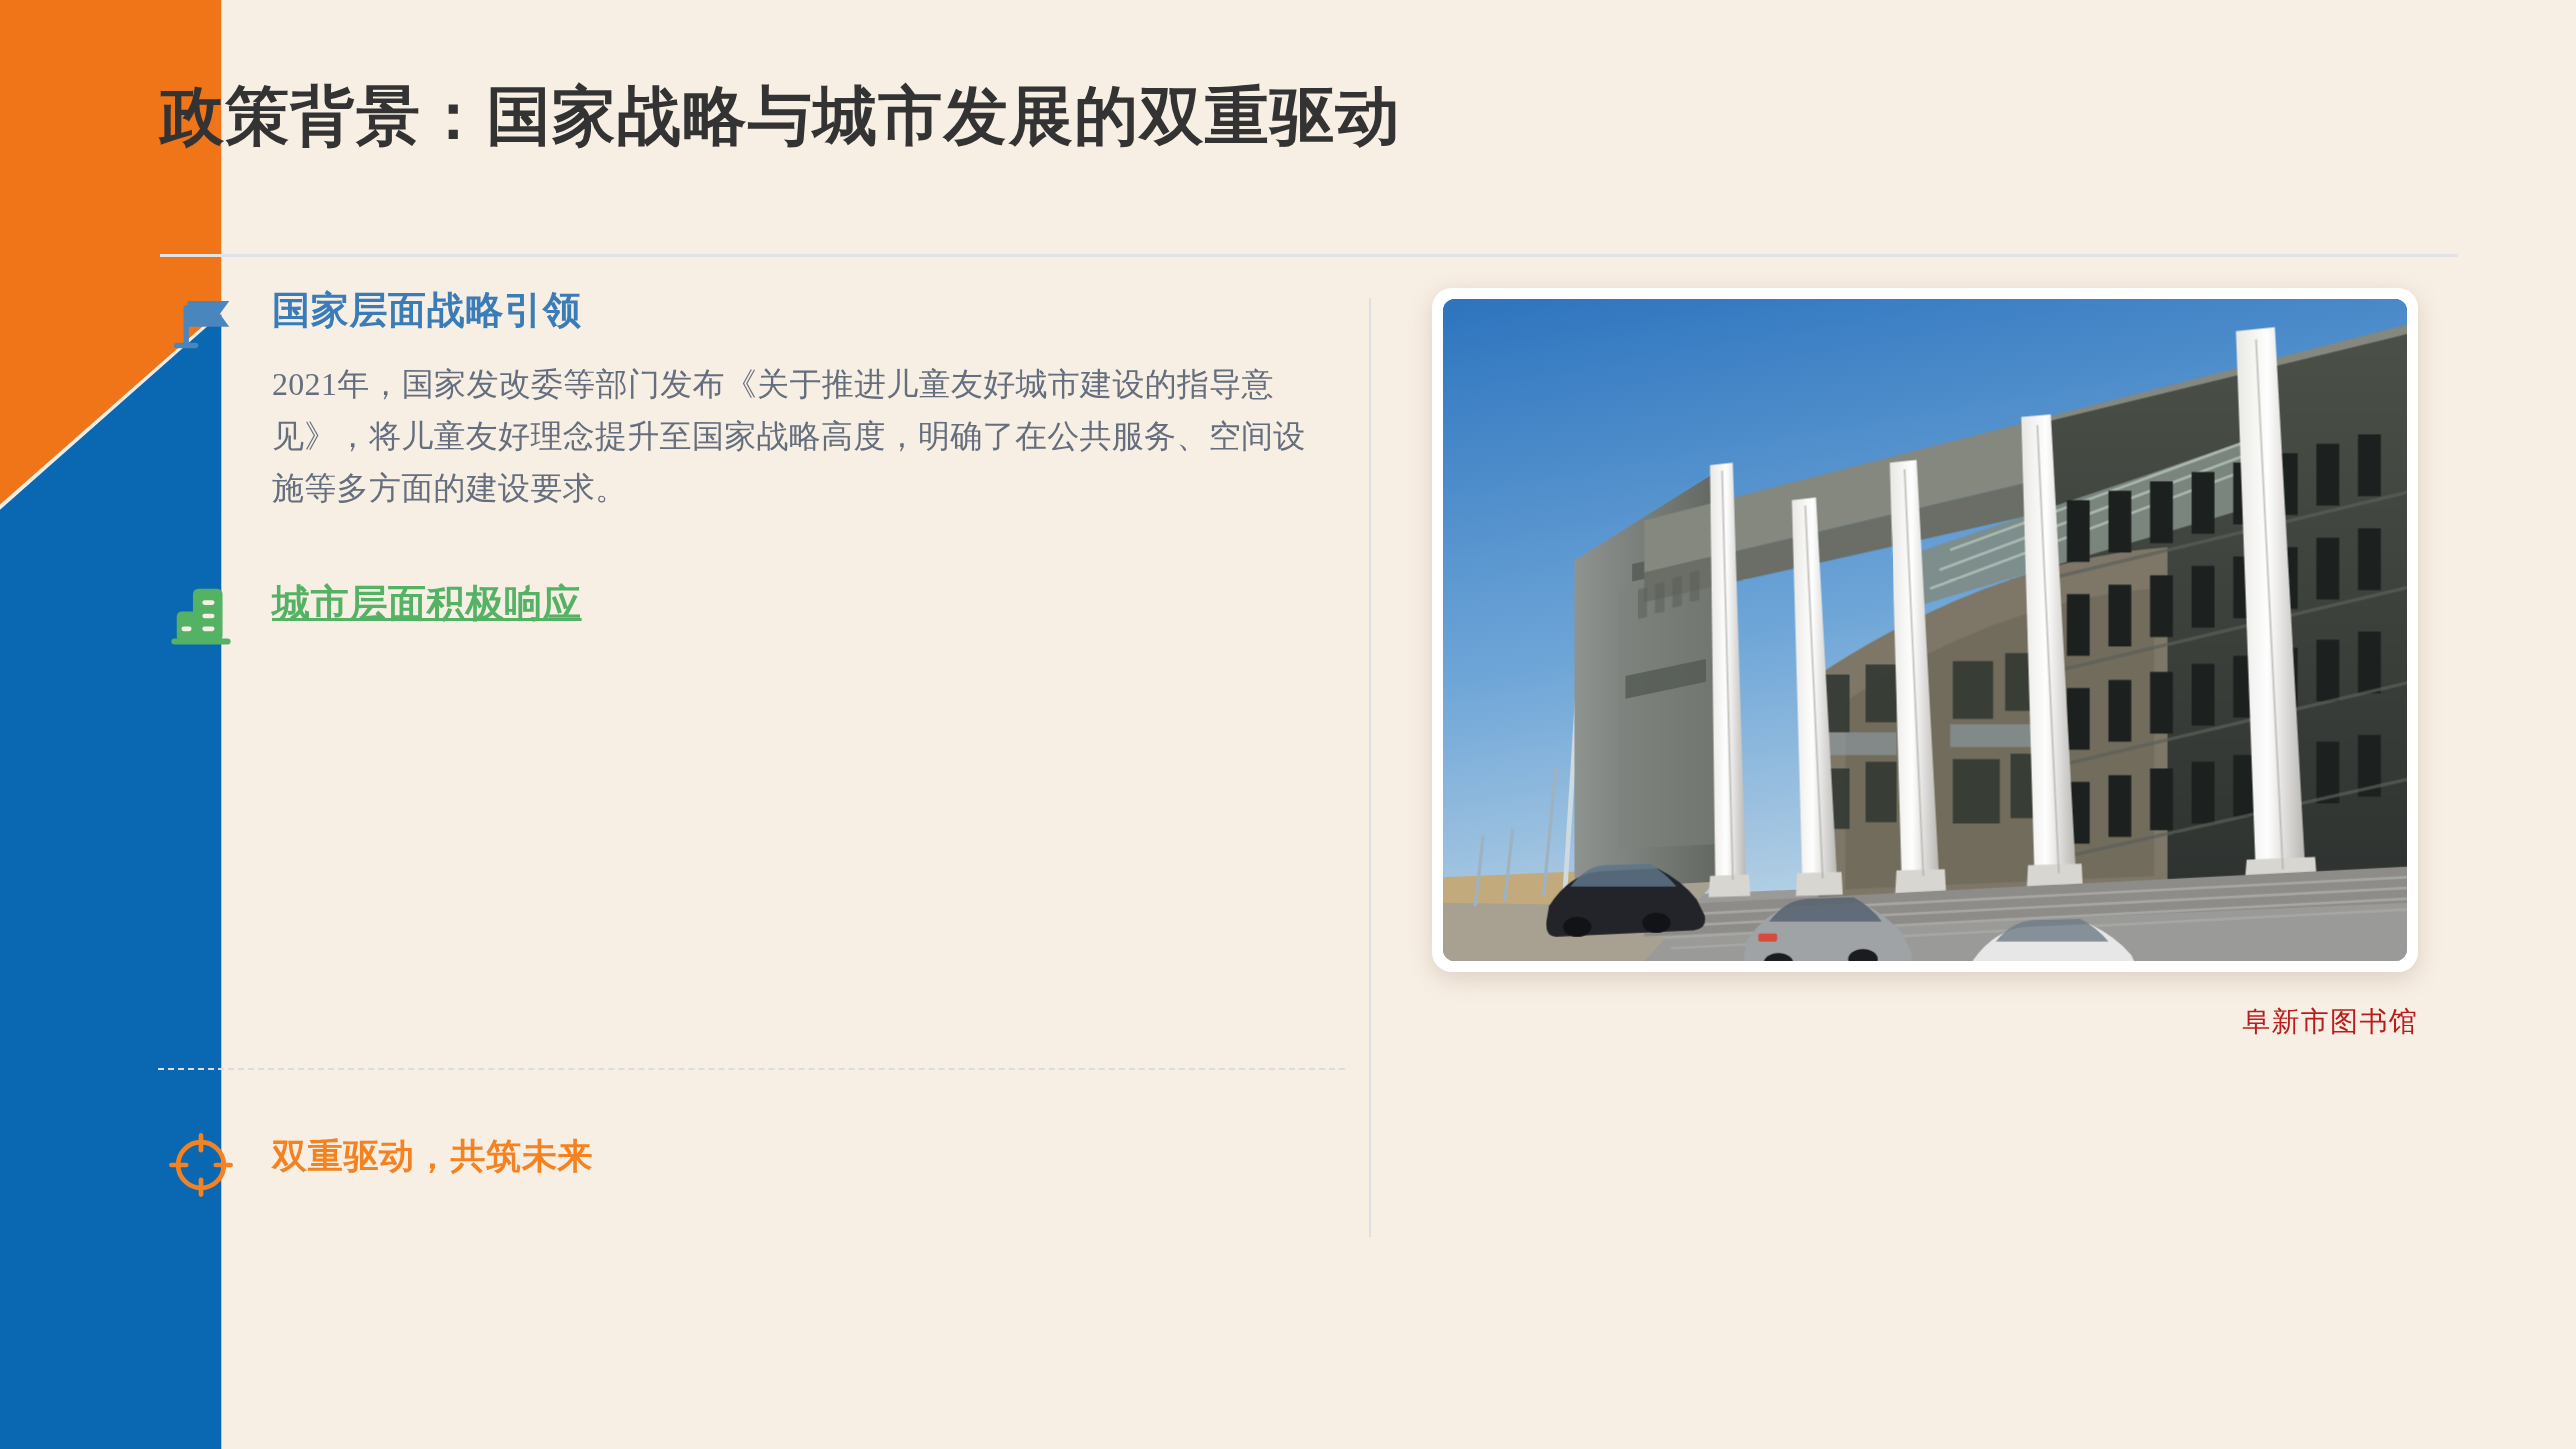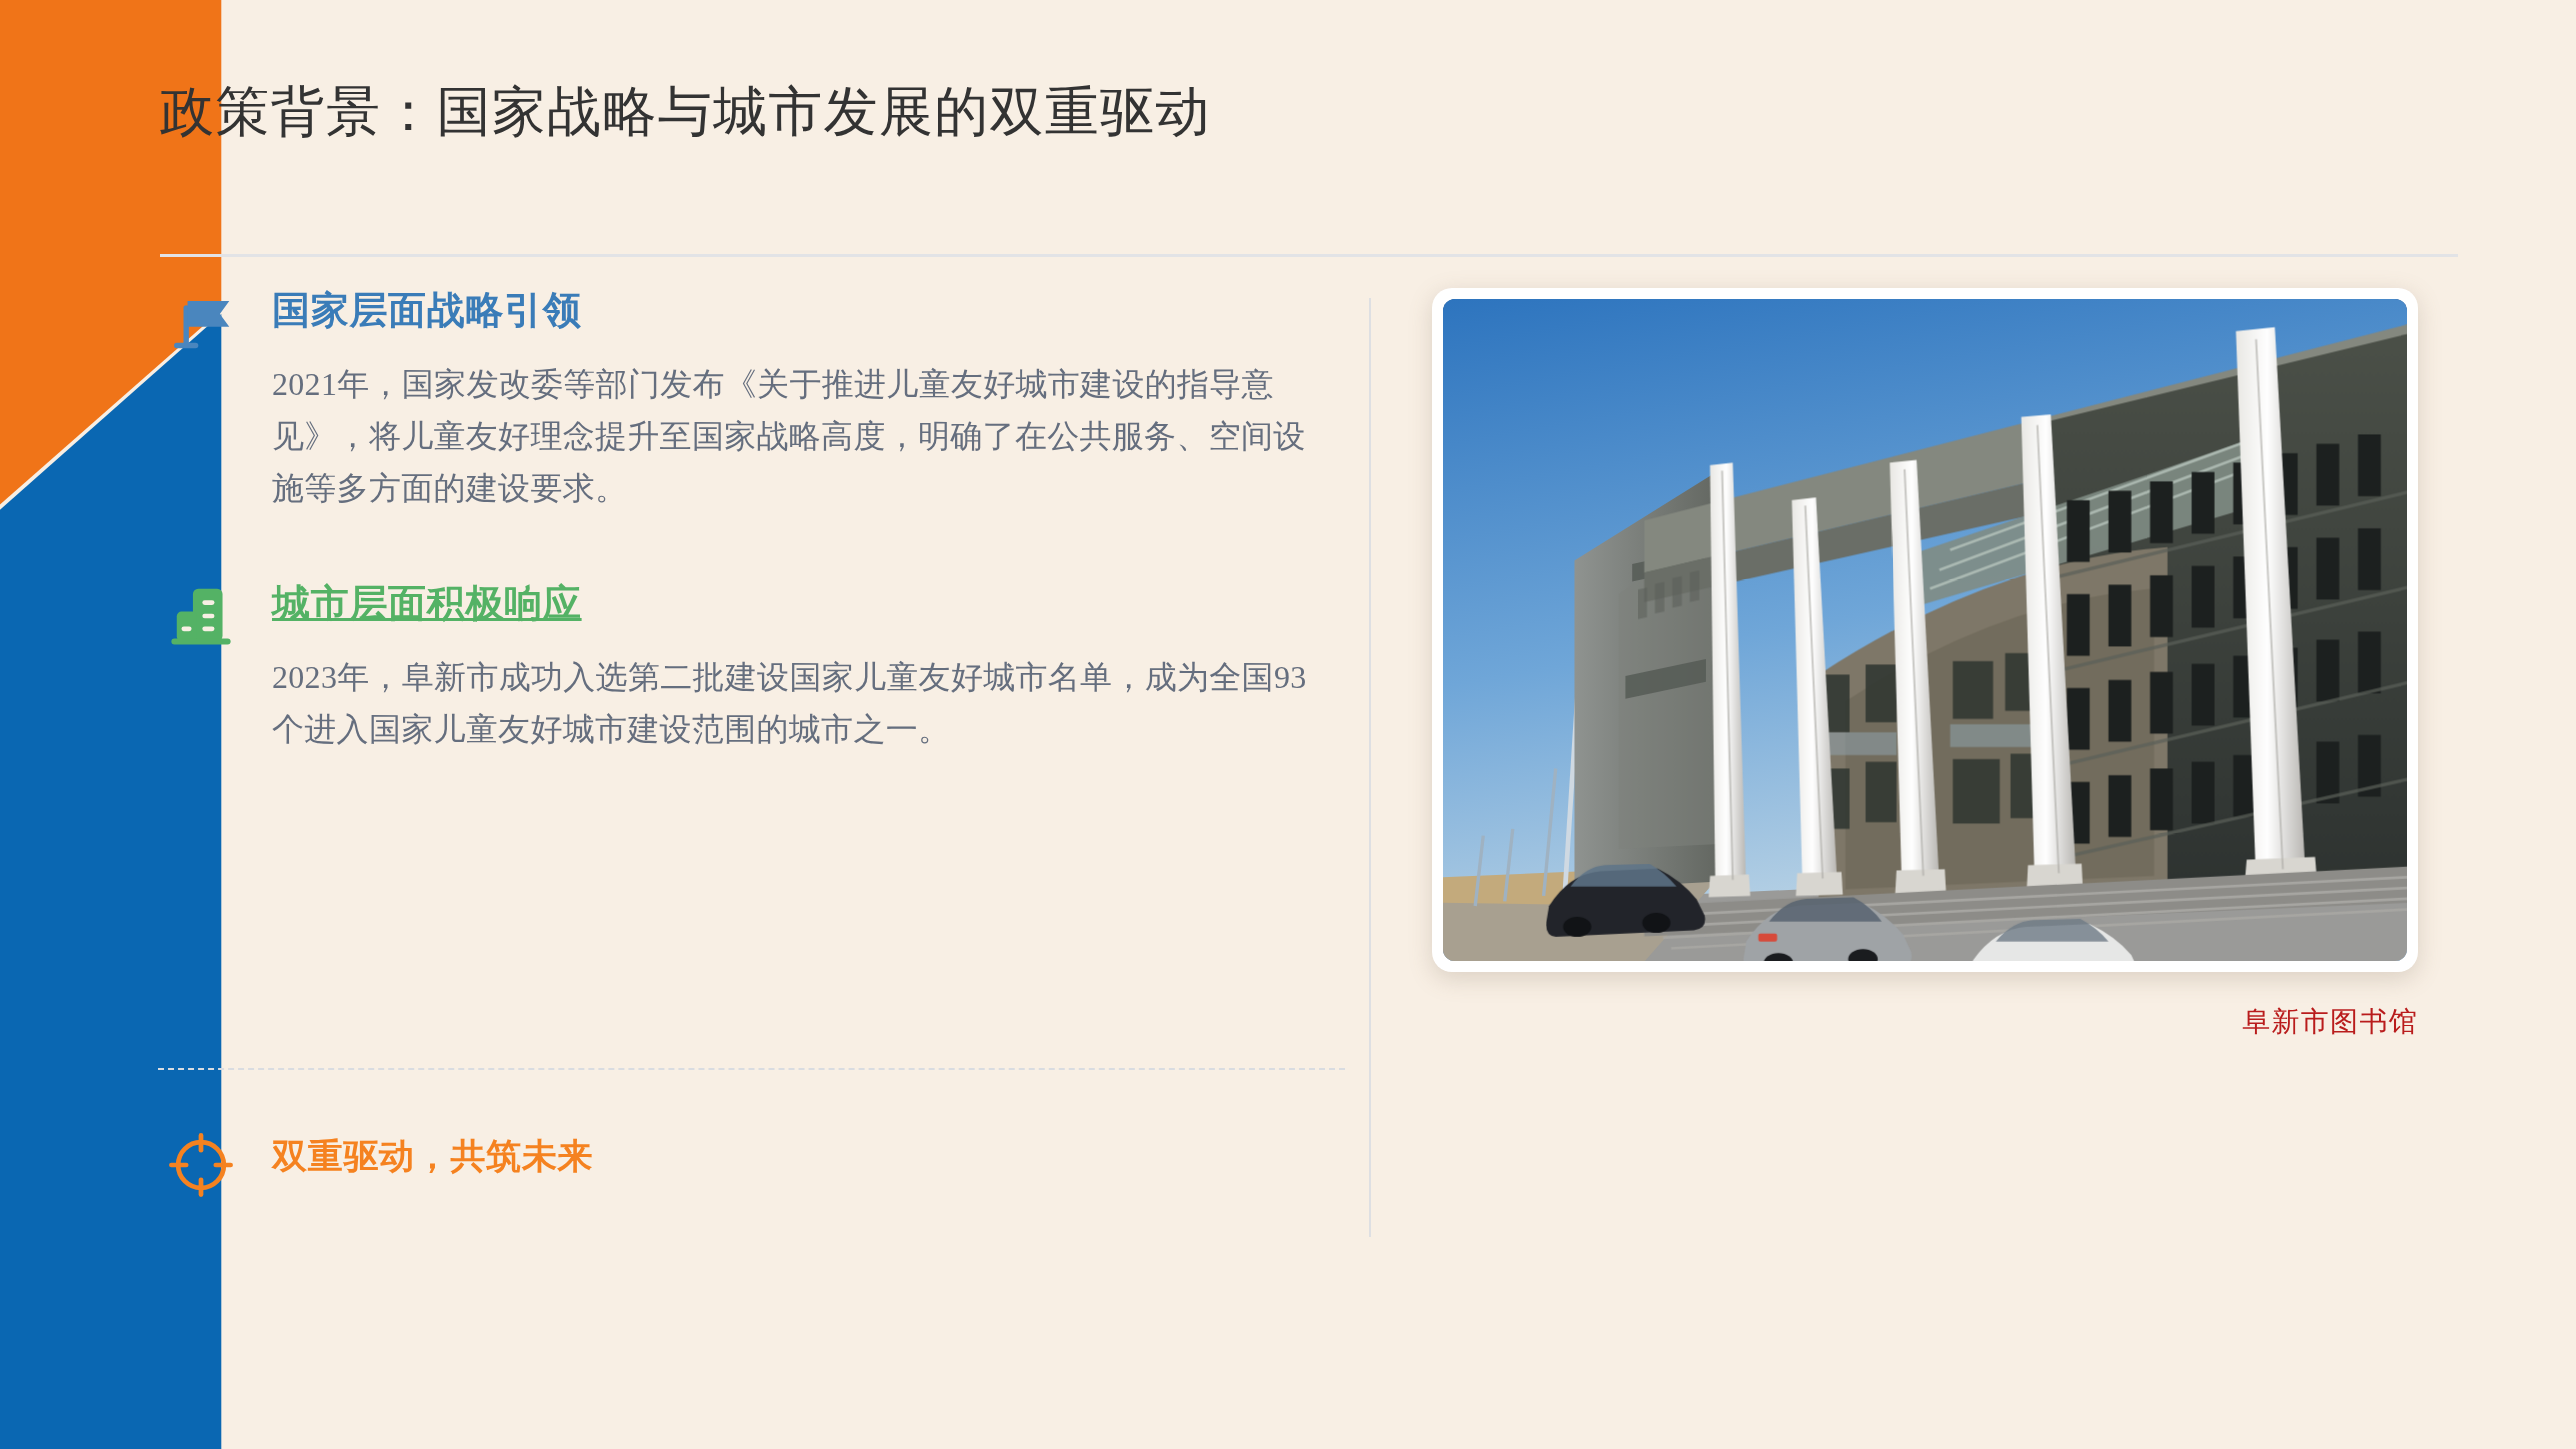--- a/index.html
+++ b/index.html
@@ -11,21 +11,21 @@
     overflow:hidden;position:relative;
   }
 
   
   #left-deco{position:absolute;left:0;top:0;width:228px;height:1449px;z-index:2;}
   #left-deco svg{display:block;width:228px;height:1449px;}
 
   
   #title-block{position:absolute;left:160px;top:81px;width:2301px;z-index:4;}
   #page-title{
-    font-size:54px;font-weight:normal;color:#333333;
+    font-size:64px;font-weight:bold;color:#333333;
     letter-spacing:1.3px;line-height:1.12;margin:0;white-space:nowrap;
   }
   #title-rule{
     position:absolute;left:0px;top:173px;width:2298px;height:3.4px;
     background:#E2E3E6;
   }
 
   
   #content{position:absolute;left:0;top:288px;width:2576px;height:973px;z-index:3;padding-left:45px;}
 
@@ -121,21 +121,20 @@
           <rect x="40" y="10" width="44" height="78" rx="8" fill="#54B265"></rect>
           <rect x="16" y="44" width="30" height="44" rx="7" fill="#54B265"></rect>
           <rect x="8" y="84" width="88" height="9" rx="4.5" fill="#54B265"></rect>
           <rect x="54" y="27" width="18" height="7" rx="3.5" fill="#F8EFE4"></rect>
           <rect x="54" y="47" width="18" height="7" rx="3.5" fill="#F8EFE4"></rect>
           <rect x="54" y="66" width="18" height="7" rx="3.5" fill="#F8EFE4"></rect>
           <rect x="23" y="66" width="15" height="7" rx="3.5" fill="#F8EFE4"></rect>
         </svg>
       </span>
       <h2 class="point-head green">城市层面积极响应</h2>
-      <p class="point-body">2023年，阜新市成功入选第二批建设国家儿童友好城市名单，成为全国93个进入国家儿童友好城市建设范围的城市之一。</p>
     </div>
 
     <div id="dash-divider"></div>
 
     <div id="conclusion">
       <span class="point-icon">
         <svg viewBox="0 0 104 104">
           <circle cx="52" cy="52" r="34" fill="none" stroke="#F58220" stroke-width="7"></circle>
           <line x1="52" y1="8" x2="52" y2="30" stroke="#F58220" stroke-width="7" stroke-linecap="round"></line>
           <line x1="52" y1="74" x2="52" y2="96" stroke="#F58220" stroke-width="7" stroke-linecap="round"></line>

